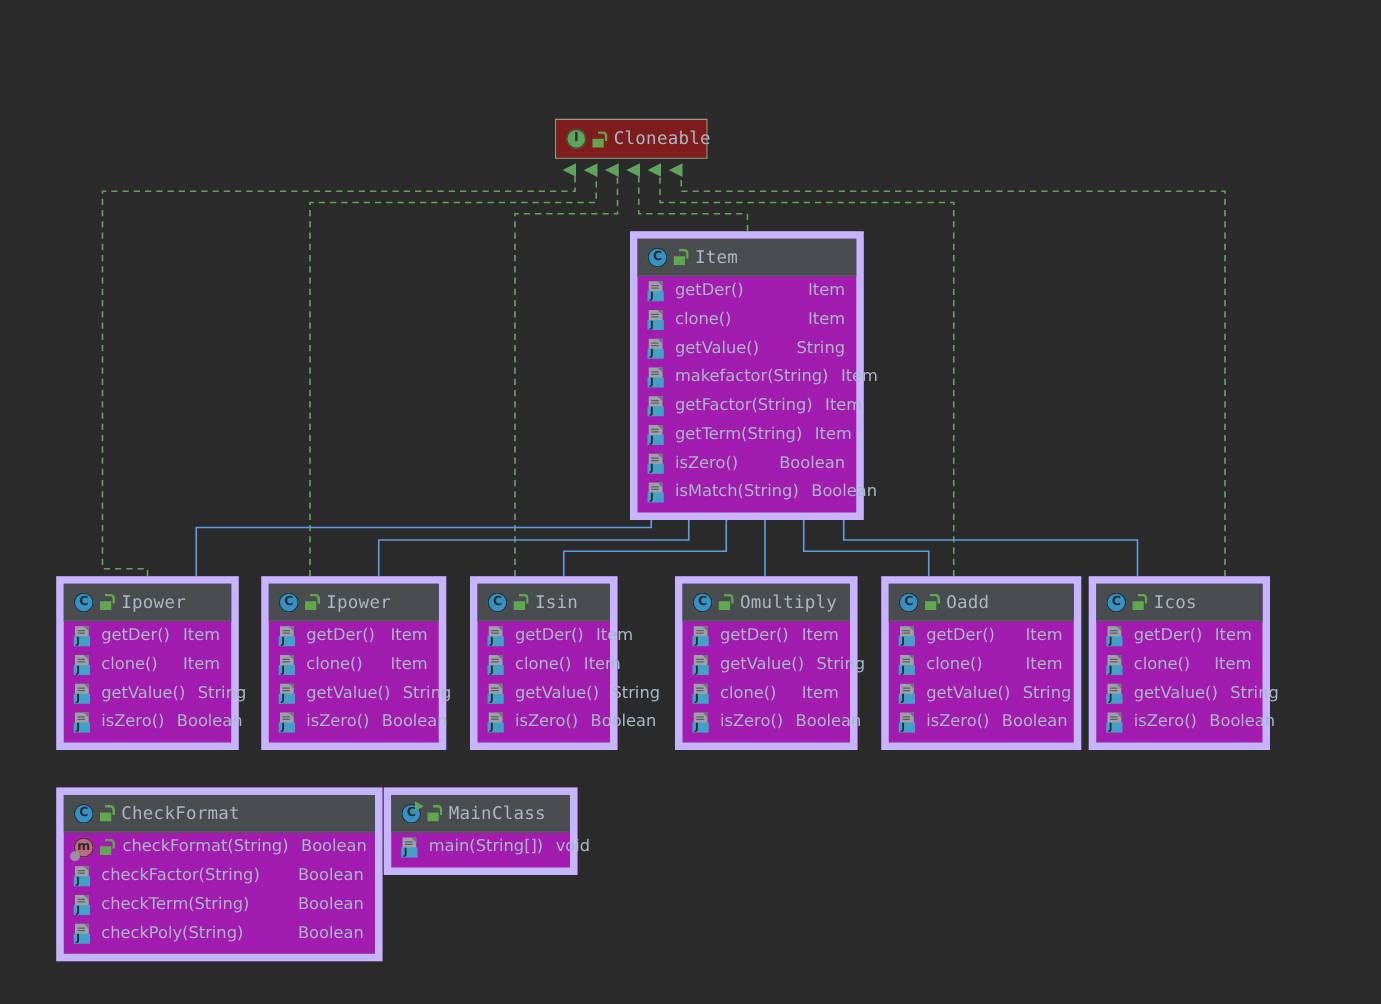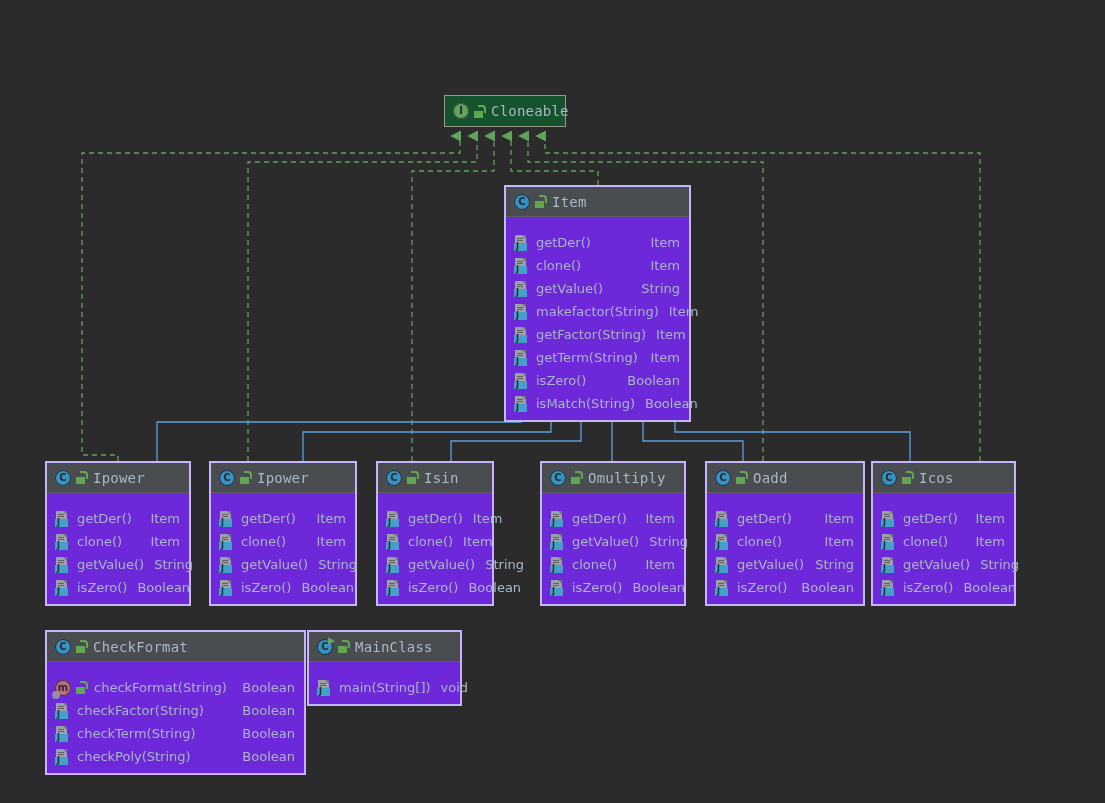--- a/index.html
+++ b/index.html
@@ -9,45 +9,45 @@
     font-family:"DejaVu Sans","Liberation Sans",sans-serif;
     overflow:hidden;
     position:relative;
   }
   #canvas{position:absolute;left:0;top:0;width:1105px;height:803px;}
   #edges{position:absolute;left:0;top:0;width:1105px;height:803px;pointer-events:none;}
 
   .node{
     position:absolute;
     box-sizing:border-box;
-    background:#6d28d9;
-    border:2px solid #c4b5fd;
+    background:#a21caf;
+    border:6px solid #c4b5fd;
   }
   .node-head{
     display:flex;align-items:center;
     height:30px;
     padding:0 10px 0 8px;
     box-sizing:border-box;
     border-bottom:1px solid #5a5d5f;
     background:#4a4d4f;
   }
   .node.iface > .node-head{
-    background:#14532d;
+    background:#7f1d1d;
     border-bottom:none;
   }
   .node.iface{border:1px solid #9a9a8a;background:#5b5b3f;}
   .node-title{
     font-family:"DejaVu Sans Mono","Liberation Mono",monospace;
     font-size:14px;
     color:#a9b7c6;
     margin-left:6px;
     white-space:nowrap;
     letter-spacing:0.2px;
   }
-  .members{padding:14px 0 5px 0;}
+  .members{padding:0 0 5px 0;}
   .member{
     display:flex;align-items:center;
     height:23px;
     padding:0 9px 0 8px;
     box-sizing:border-box;
     white-space:nowrap;
   }
   .m-name{
     font-size:13px;color:#a9b7c6;
     margin-left:7px;

